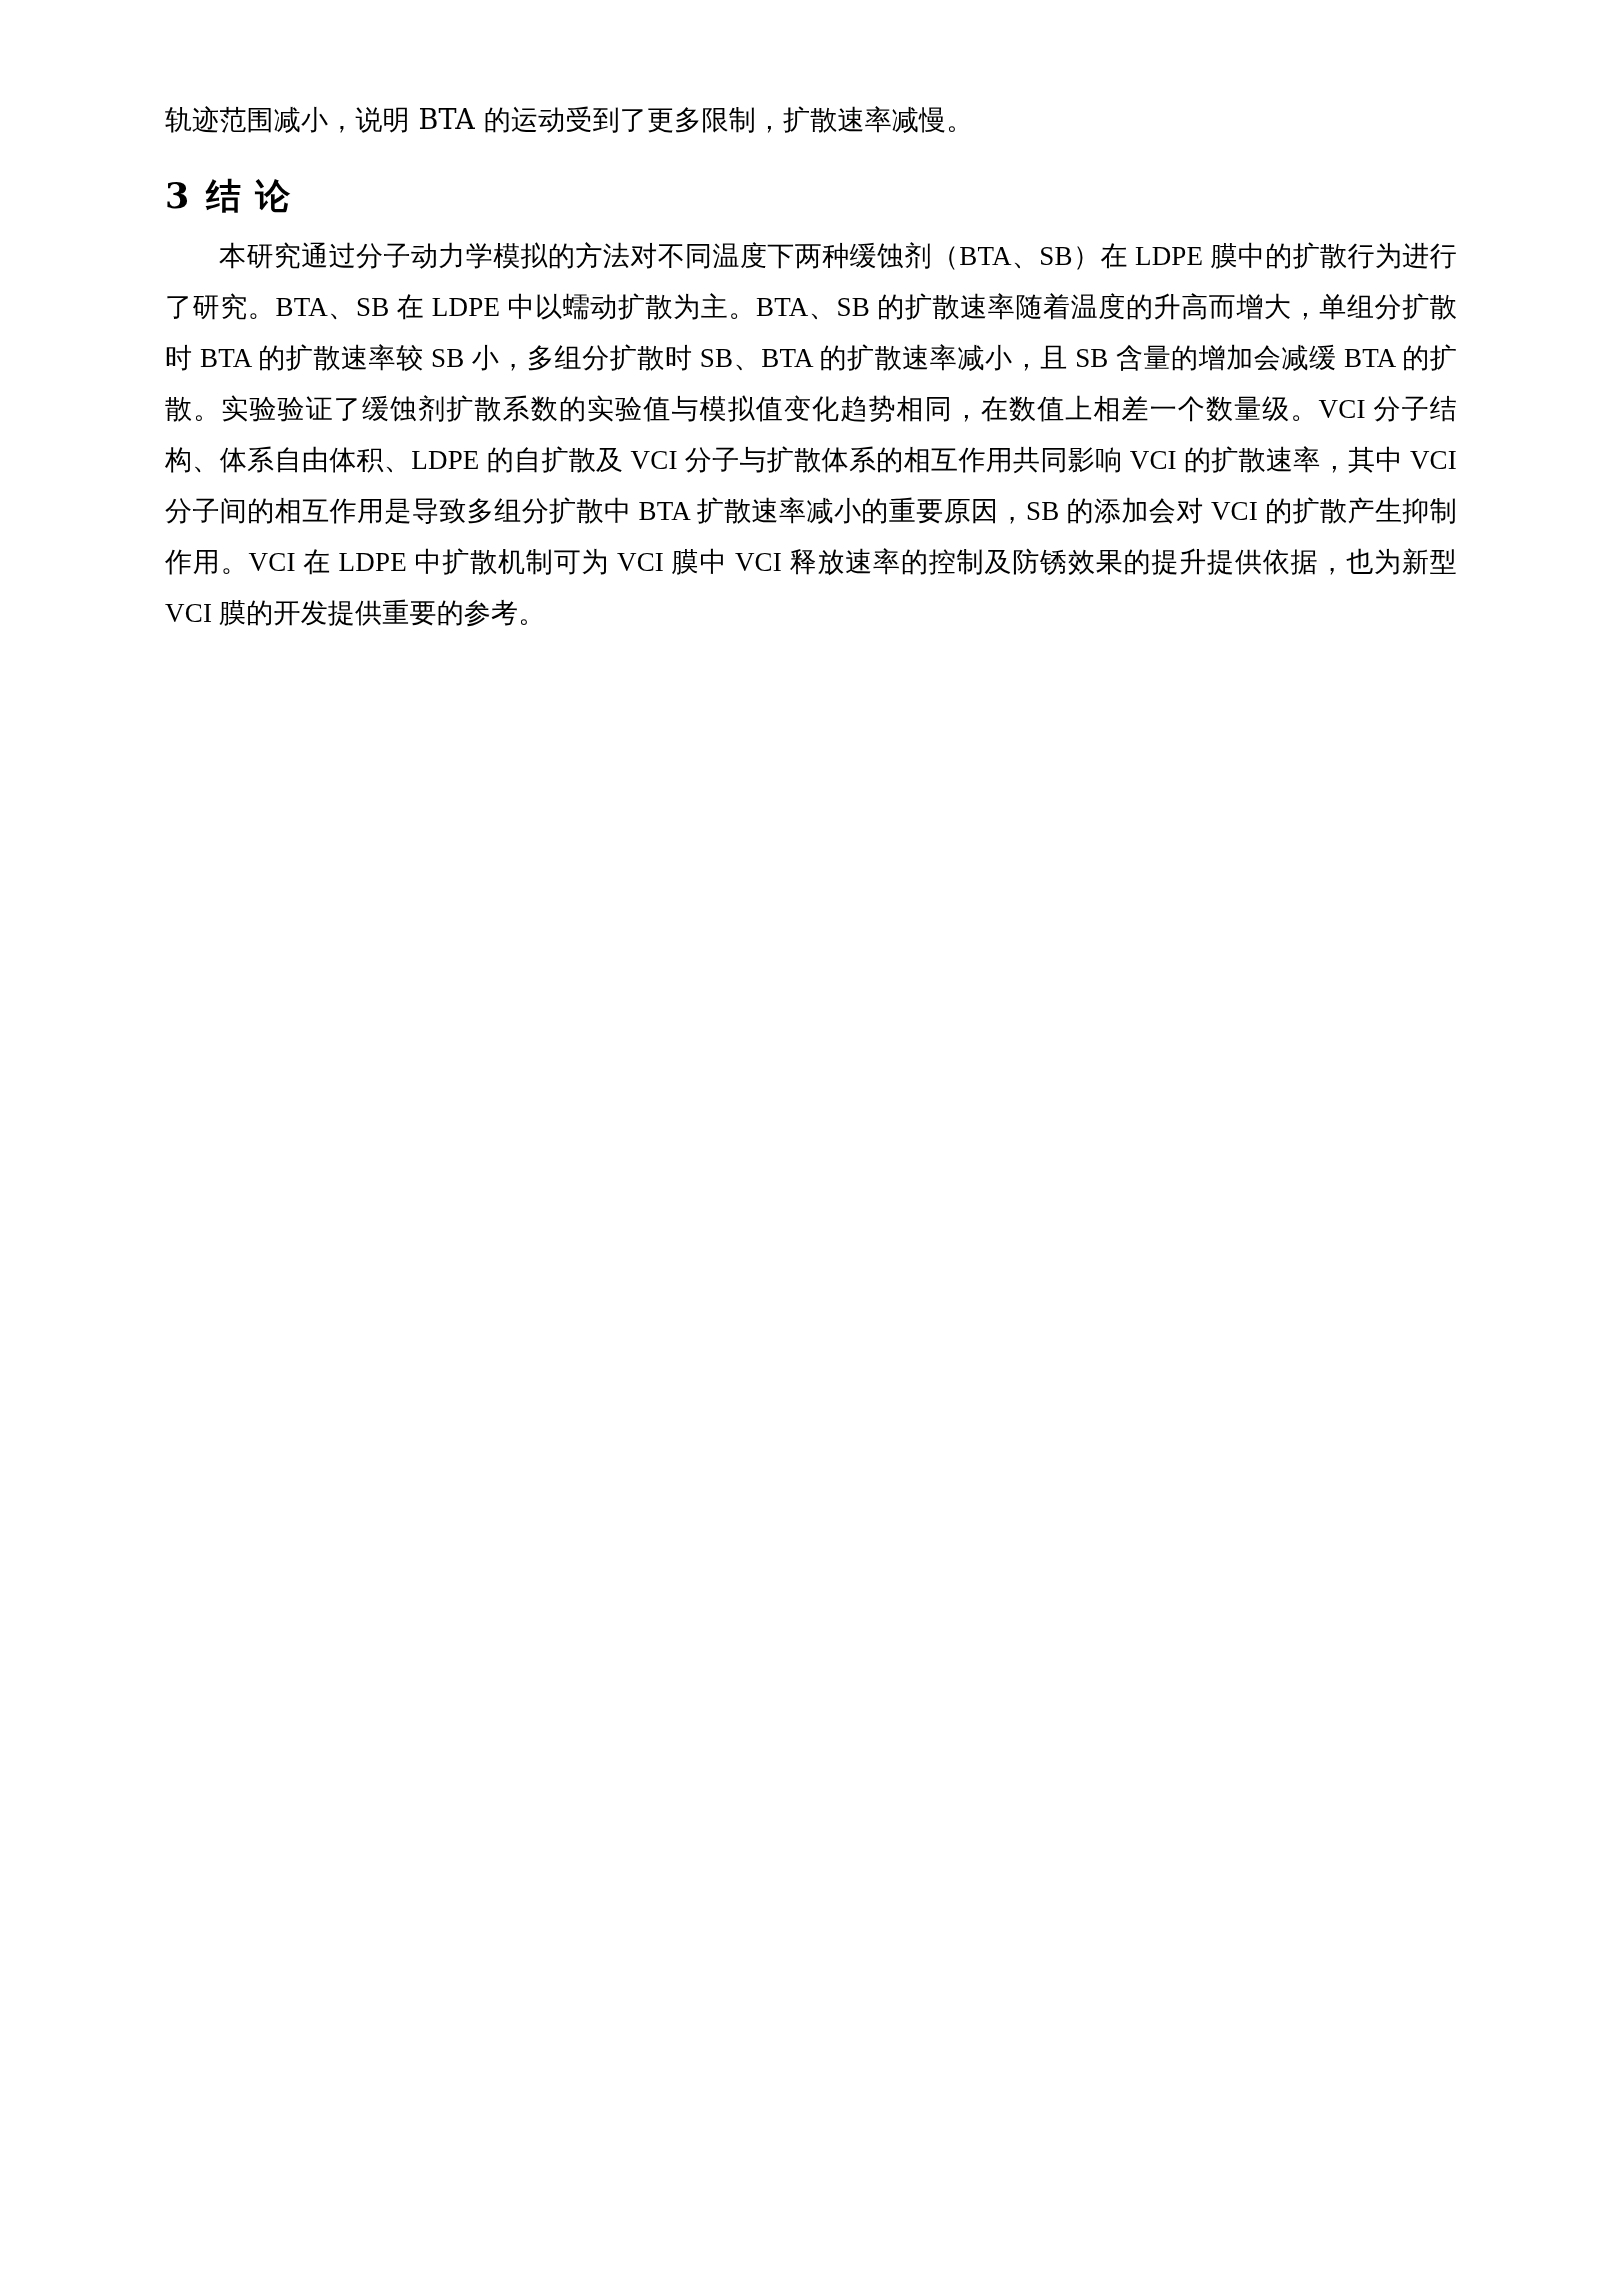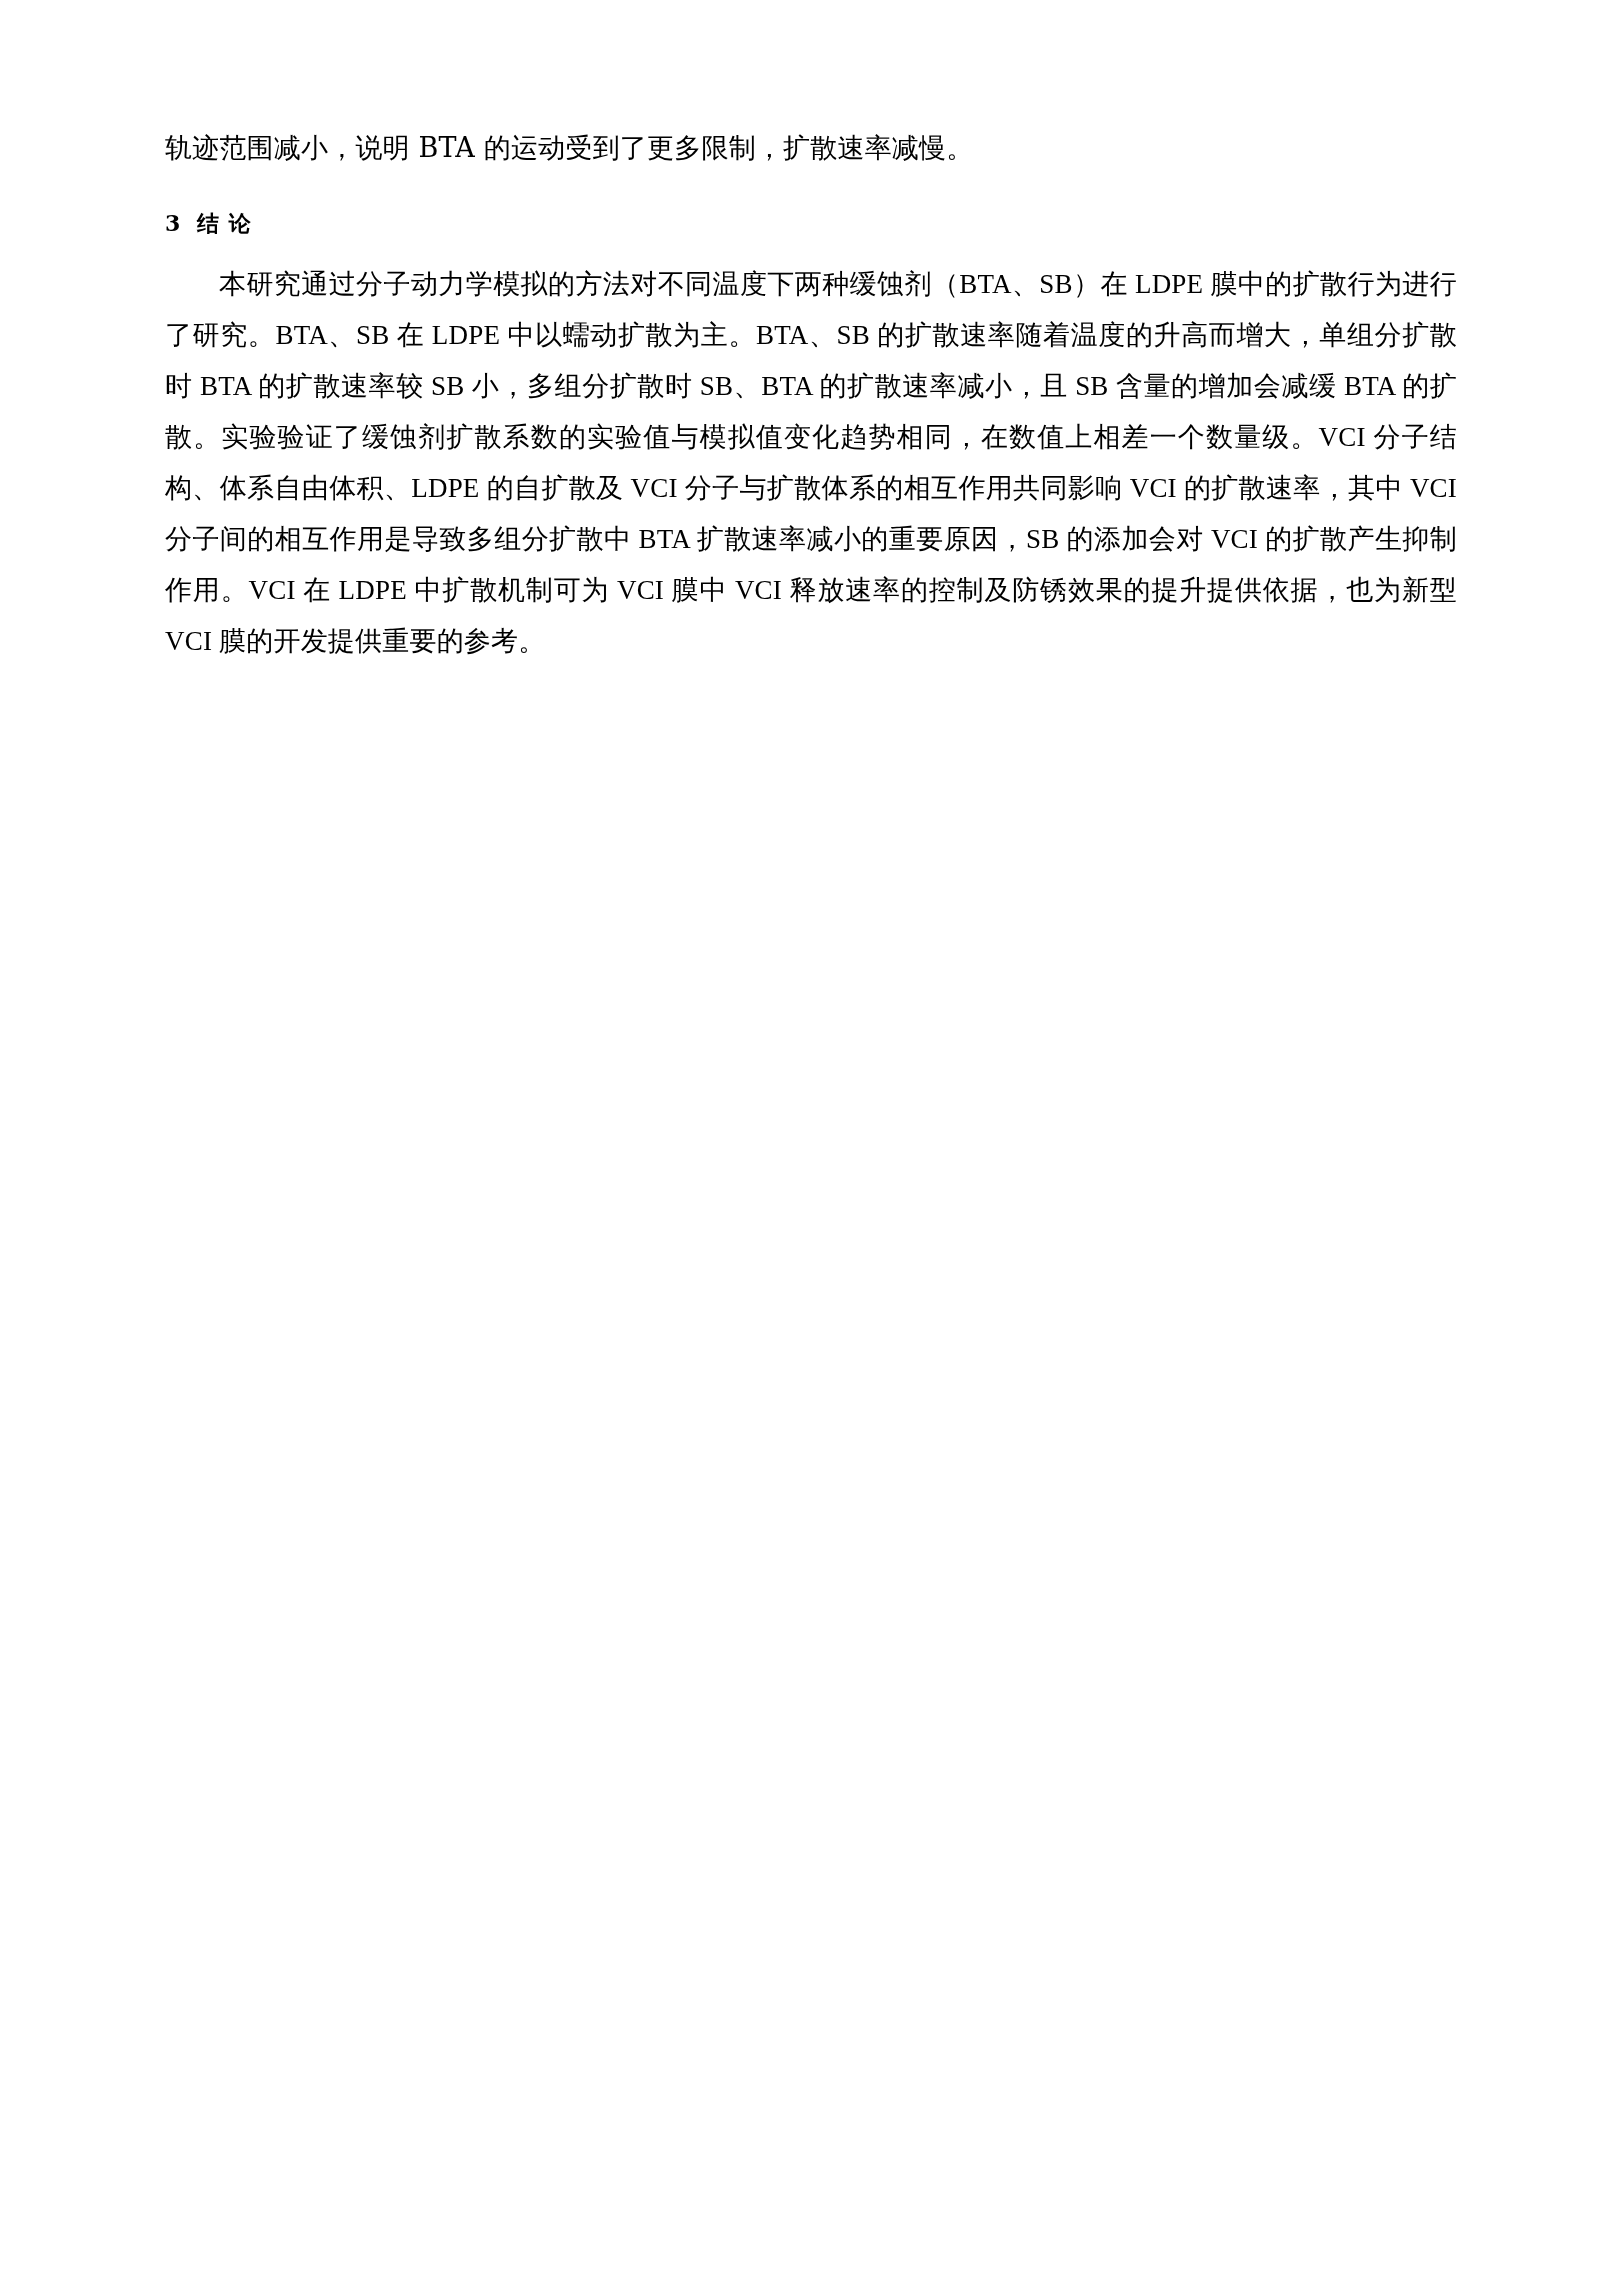--- a/index.html
+++ b/index.html
@@ -10,39 +10,39 @@
   body {
     font-family: "DejaVu Serif", "Liberation Serif", serif;
     color: #000000;
   }
   .page {
     position: relative;
     width: 1621px;
     height: 2293px;
     background: #ffffff;
     box-sizing: border-box;
-    padding: 118px 165px 0 165px;
+    padding: 90px 165px 0 165px;
     overflow: hidden;
   }
   .content {
     width: 1292px;
   }
   .para {
     font-size: 27px;
     line-height: 51px;
     text-align: justify;
     text-justify: inter-ideograph;
     letter-spacing: 0.2px;
     margin: 0;
   }
   .cont-para {
     margin-top: 3.9px;
   }
   .section-heading {
-    font-size: 22px;
+    font-size: 35px;
     font-weight: bold;
     line-height: 51px;
     margin: 25.5px 0 9.8px 0;
     letter-spacing: 1px;
   }
   .section-heading .num {
     margin-right: 15.7px;
   }
   .body-para {
     text-indent: 2em;

